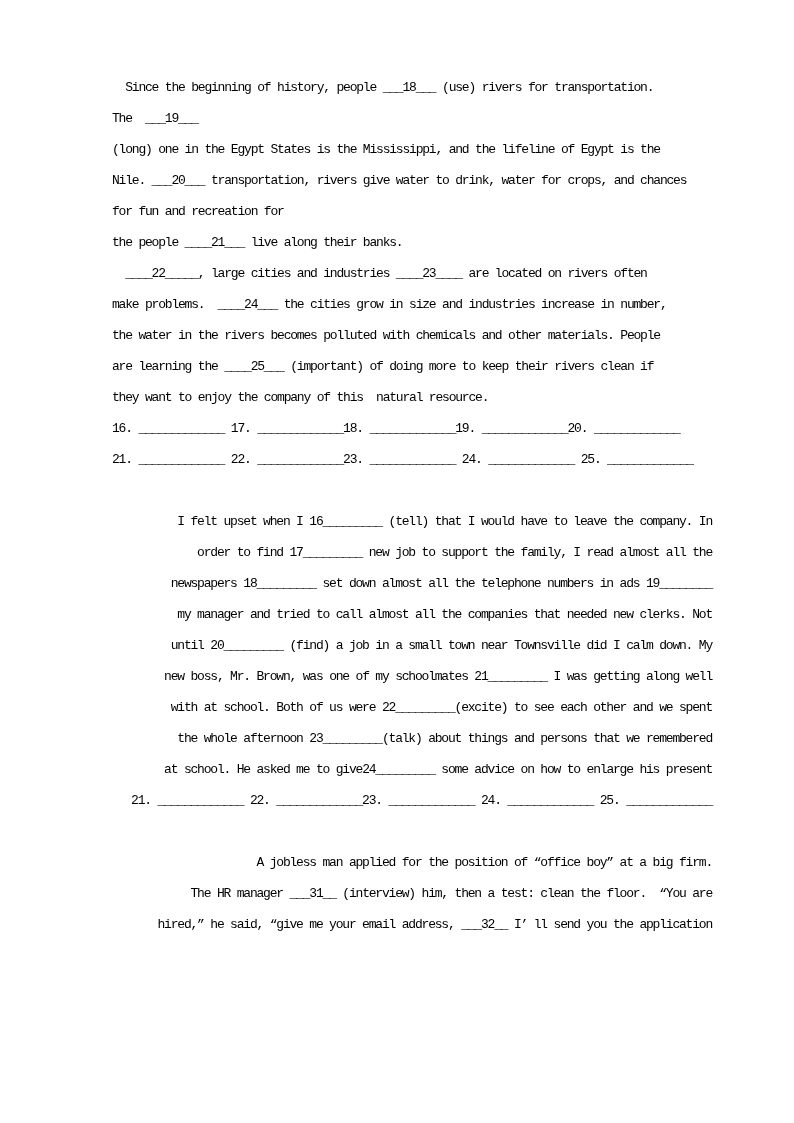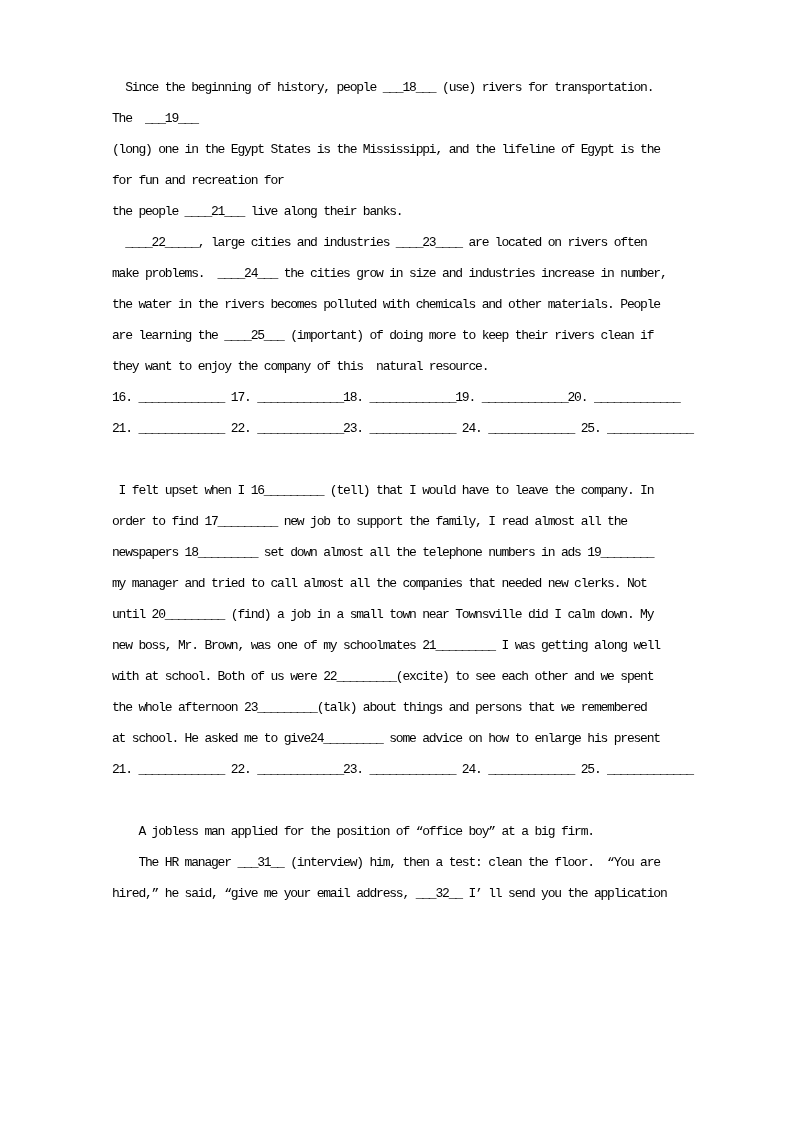--- a/index.html
+++ b/index.html
@@ -20,35 +20,37 @@
     top: 72px;
     width: 600px;
     font-family: "Liberation Mono", "DejaVu Sans Mono", monospace;
     font-size: 13px;
     letter-spacing: -1.2px;
     line-height: 31px;
     color: #000000;
   }
   .block + .block {
     margin-top: 31px;
+    text-align: right;
   }
   .line {
     white-space: pre;
     height: 31px;
   }
 </style>
 </head>
 <body>
 
 <div class="page">
   <div class="doc" id="doc">
       <div class="block">
         <div class="line">  Since the beginning of history, people ___18___ (use) rivers for transportation.</div>
         <div class="line">The  ___19___</div>
         <div class="line">(long) one in the Egypt States is the Mississippi, and the lifeline of Egypt is the</div>
+        <div class="line">Nile. ___20___ transportation, rivers give water to drink, water for crops, and chances</div>
         <div class="line">for fun and recreation for</div>
         <div class="line">the people ____21___ live along their banks.</div>
         <div class="line">  ____22_____, large cities and industries ____23____ are located on rivers often</div>
         <div class="line">make problems.  ____24___ the cities grow in size and industries increase in number,</div>
         <div class="line">the water in the rivers becomes polluted with chemicals and other materials. People</div>
         <div class="line">are learning the ____25___ (important) of doing more to keep their rivers clean if</div>
         <div class="line">they want to enjoy the company of this  natural resource.</div>
         <div class="line">16. _____________ 17. _____________18. _____________19. _____________20. _____________</div>
         <div class="line">21. _____________ 22. _____________23. _____________ 24. _____________ 25. _____________</div>
       </div>

